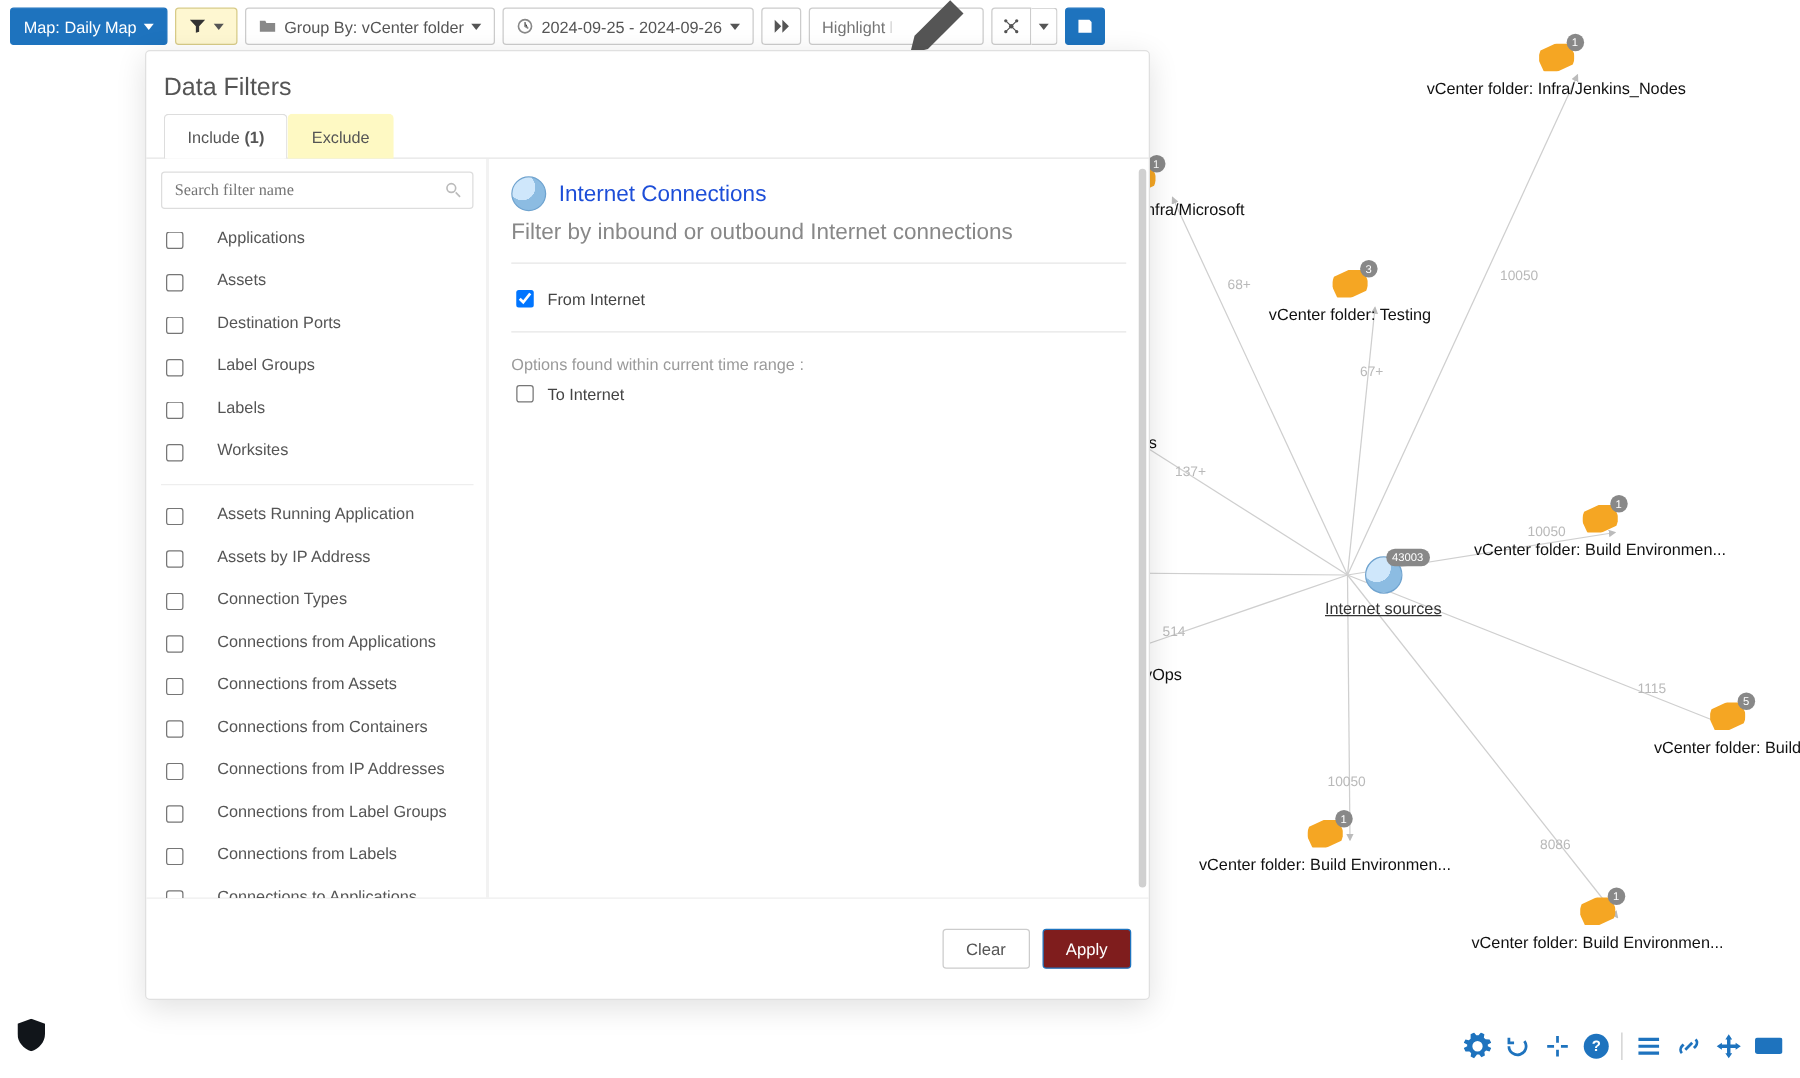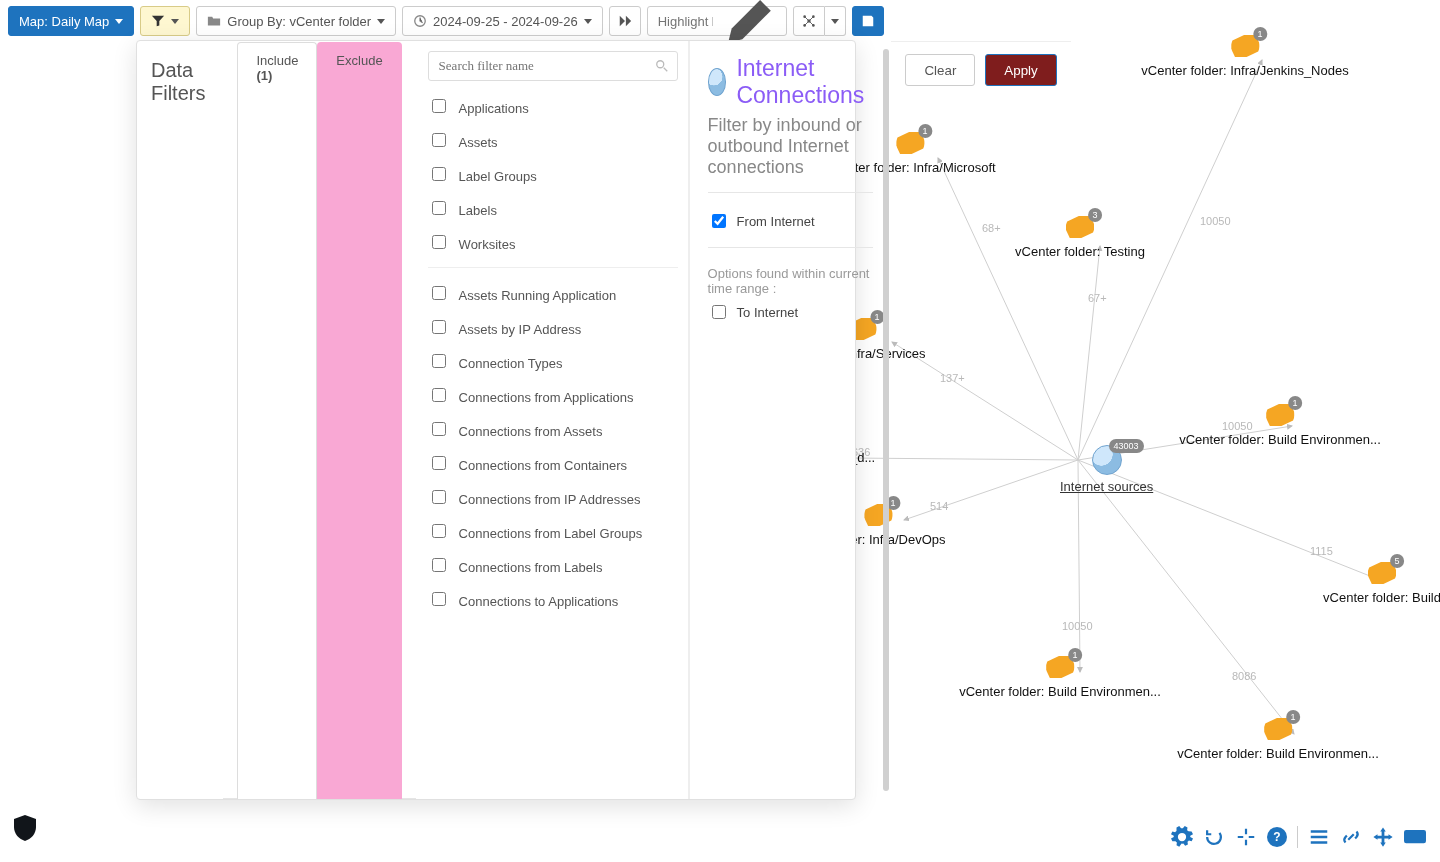--- a/index.html
+++ b/index.html
@@ -35,84 +35,84 @@
     display:flex; align-items:center; padding:0 8px; gap:6px; color:#999;
     width:140px;
   }
   .tsearch input { border:none; outline:none; width:100%; font-size:13px; color:#555; }
   .btngroup { display:flex; }
   .btngroup .tbtn:first-child { border-top-right-radius:0; border-bottom-right-radius:0; }
   .btngroup .tbtn:last-child  { border-top-left-radius:0;  border-bottom-left-radius:0; border-left:none; }
 
   
   .panel {
-    position: absolute; left: 136px; top: 40px;
-    width: 720px; height: 760px;
+    position: absolute; left: 116px; top: 40px;
+    width: 804px; height: 760px;
     background:#fff; border:1px solid #e0e0e0; border-radius:4px;
     box-shadow: 0 6px 24px rgba(0,0,0,.12);
-    display:flex; flex-direction:row;
+    display:flex; flex-direction:column;
   }
   .panel h2 {
     font-weight:400; color:#555; font-size:20px;
     margin:18px 18px 8px 14px;
   }
   .tabs {
     display:flex; gap:0; padding:0 14px; border-bottom:1px solid #e5e5e5;
   }
   .tab {
     padding:10px 18px 10px; border:1px solid #ddd; border-bottom:none;
     border-radius:4px 4px 0 0; background:#fff; color:#555; cursor:pointer;
     position:relative; top:1px;
   }
-  .tab:not(.active){ background:#f9a8d4; border-color:transparent; }
+  .tab:not(.active){ background:#fef9c3; border-color:transparent; }
   .tab.active { border-color:#ddd; background:#fff; }
   .tab .count { font-weight:600; }
 
   .panel-body {
     display:flex; flex:1 1 auto; min-height:0;
   }
   .left {
     width:273px; border-right:1px solid #eee;
     padding:10px 4px 0 10px;
     overflow-y:auto;
     position:relative;
   }
   .left-search {
     border:1px solid #ddd; border-radius:3px; height:30px;
     display:flex; align-items:center; padding:0 8px; margin:0 6px 8px 2px;
     color:#bbb;
   }
   .left-search input{ border:none; outline:none; flex:1; font-size:13px; color:#777;font-family:Liberation Serif, serif;}
   .fitem {
-    display:flex; align-items:flex-end; gap:10px;
+    display:flex; align-items:flex-start; gap:24px;
     padding:7px 6px 7px 2px; color:#555; cursor:pointer;
   }
   .fitem input[type=checkbox]{ width:14px; height:14px; }
   .divider { height:1px; background:#eee; margin:8px 6px 8px 2px; }
 
   .right {
     flex:1; padding:14px 18px 0 18px; position:relative;
     border-left:1px solid #eee;
   }
   .right .rscroll {
     position:absolute; right:2px; top:8px; bottom:8px; width:6px;
     background:#d0d0d0; border-radius:3px;
   }
   .right h3 {
     display:flex; align-items:center; gap:10px;
-    font-weight:400; font-size:23px; color:#8b5cf6; margin:0 0 6px 0;
+    font-weight:400; font-size:18px; color:#1d4ed8; margin:0 0 6px 0;
   }
   .right .desc { color:#888; font-size:18px; margin-bottom:14px; }
   .hr { height:1px; background:#e6e6e6; margin:4px 0 18px 0; }
   .chk { display:flex; align-items:center; gap:8px; color:#444; margin:6px 0 16px 0;}
   .chk input { width:14px;height:14px; }
   .subnote { color:#9a9a9a; margin:8px 0 6px 0; }
 
   .panel-footer {
-    padding:12px 14px; display:flex; justify-content:flex-end; gap:10px;
+    padding:24px 14px; display:flex; justify-content:flex-end; gap:10px;
     border-top:1px solid #eee;
   }
   .pbtn {
     height:32px; padding:0 18px; border-radius:3px; cursor:pointer;
     border:1px solid #ccc; background:#fff; color:#555;
   }
   .pbtn.primary { background:#7f1d1d; border-color:#1e73be; color:#fff; }
 
   
   .map { position:absolute; inset:0; }
@@ -370,20 +370,24 @@
           <label class="fitem">
             <input type="checkbox" style="">
             <span>Applications</span>
           </label>
           <label class="fitem">
             <input type="checkbox" style="">
             <span>Assets</span>
           </label>
           <label class="fitem">
             <input type="checkbox" style="">
+            <span>Destination Ports</span>
+          </label>
+          <label class="fitem">
+            <input type="checkbox" style="">
             <span>Label Groups</span>
           </label>
           <label class="fitem">
             <input type="checkbox" style="">
             <span>Labels</span>
           </label>
           <label class="fitem">
             <input type="checkbox" style="">
             <span>Worksites</span>
           </label>

